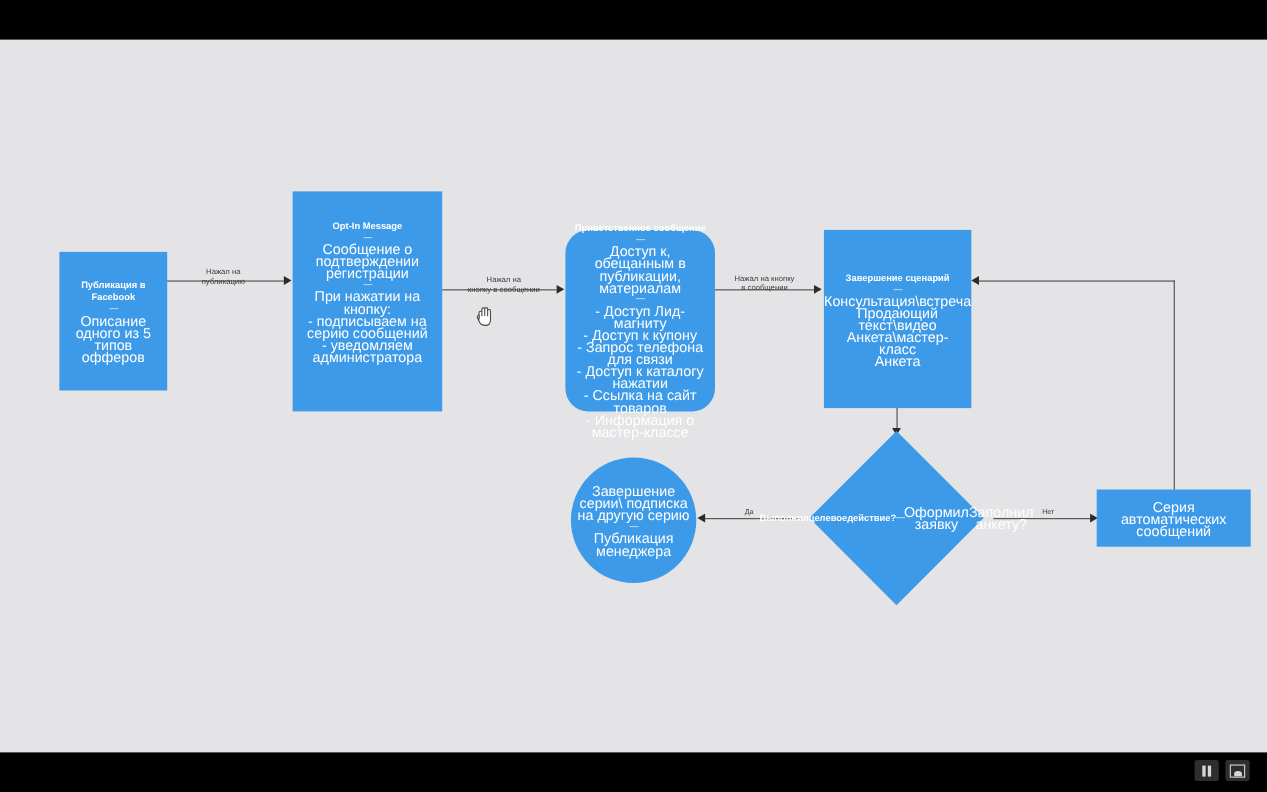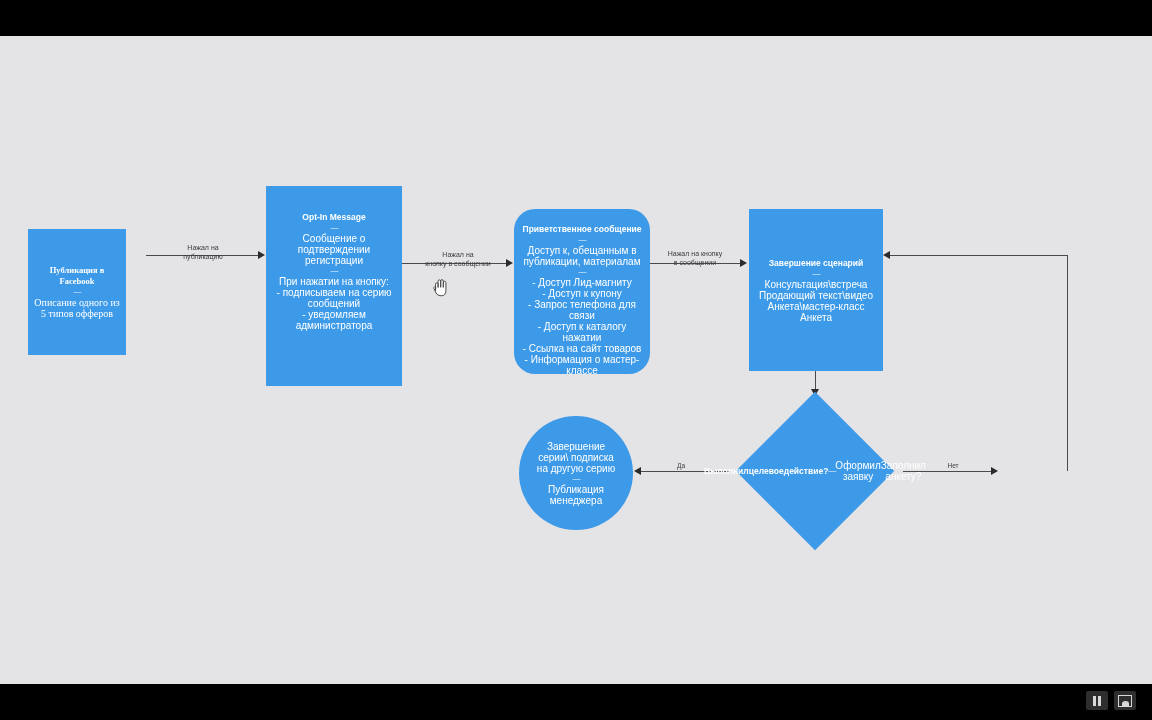--- a/index.html
+++ b/index.html
@@ -92,21 +92,21 @@
     font-size: 8.5px;
     line-height: 11px;
   }
   .node .sep {
     font-size: 8px;
     line-height: 10px;
     letter-spacing: -1px;
     opacity: 0.95;
   }
   .node .body {
-    font-size: 10px;
+    font-size: 13px;
     line-height: 11px;
   }
   .node.ellipse {
     border-radius: 50%;
   }
   .node.diamond-wrap {
     background: transparent;
     overflow: visible;
   }
   .diamond-shape {
@@ -221,29 +221,29 @@
     <div class="edge-line edge-h" style="left:903px; top:435px; width:90px;"></div>
     <div class="arrowhead arrow-right" style="left:991px; top:431px;"></div>
     <div class="edge-label small" style="left:940px; top:425px; width:26px;">
       <div>Нет</div>
     </div>
 
     <div class="edge-line edge-v" style="left:1067px; top:219px; height:216px;"></div>
     <div class="edge-line edge-h" style="left:890px; top:219px; width:178px;"></div>
     <div class="arrowhead arrow-left" style="left:883px; top:215px;"></div>
 
-    <div class="node" style="left:28px; top:193px; width:98px; height:126px; padding:6px;font-family:Liberation Serif, serif;">
+    <div class="node" style="left:54px; top:193px; width:98px; height:126px; padding:6px;">
       <div class="title">
         <span>Публикация в Facebook</span>
       </div>
       <div class="sep">—</div>
       <div class="body">Описание одного из  5 типов офферов</div>
     </div>
 
-    <div class="node" style="left:266px; top:150px; width:136px; height:200px; padding:8px 6px; justify-content:flex-start;">
+    <div class="node" style="left:266px; top:138px; width:136px; height:200px; padding:8px 6px; justify-content:flex-start;">
       <div class="title" style="margin-top:18px;">Opt-In Message</div>
       <div class="sep">—</div>
       <div class="body">Сообщение о подтверждении регистрации</div>
       <div class="sep">—</div>
       <div class="body">При нажатии на кнопку:</div>
       <div class="body" style="">- подписываем на серию сообщений</div>
       <div class="body">- уведомляем администратора</div>
     </div>
 
     <div class="node" style="left:514px; top:173px; width:136px; height:165px; padding:8px 4px; justify-content:center;border-radius:21px;">
@@ -282,20 +282,24 @@
 
     <div class="node ellipse" style="left:519px; top:380px; width:114px; height:114px; padding:6px;text-align:center;">
       <div class="body">Завершение</div>
       <div class="body">серии\ подписка</div>
       <div class="body">на другую серию</div>
       <div class="sep">—</div>
       <div class="body">Публикация</div>
       <div class="body">менеджера</div>
     </div>
 
+    <div class="node" style="left:997px; top:409px; width:140px; height:52px; padding:4px;">
+      <div class="body">Серия автоматических</div>
+      <div class="body">сообщений</div>
+    </div>
 
     <div id="cursor" style="left:430px; top:240px;">
       <svg width="22" height="24" viewBox="0 0 22 24" xmlns="http://www.w3.org/2000/svg">
         <path d="M5.5 14.5 L5.5 8.2 Q5.5 6.9 6.8 6.9 Q8.1 6.9 8.1 8.2 L8.1 11.5
                  L8.1 5.2 Q8.1 3.9 9.4 3.9 Q10.7 3.9 10.7 5.2 L10.7 11.3
                  L10.7 5.0 Q10.7 3.7 12.0 3.7 Q13.3 3.7 13.3 5.0 L13.3 11.4
                  L13.3 6.6 Q13.3 5.3 14.6 5.3 Q15.9 5.3 15.9 6.6 L15.9 14.6
                  Q15.9 19.8 11.2 19.8 Q7.2 19.8 6.0 17.0 L4.0 12.6
                  Q3.4 11.3 4.6 10.7 Q5.3 10.4 5.8 11.2 Z" fill="#ffffff" stroke="#4a4a4a" stroke-width="1"></path>
       </svg>

